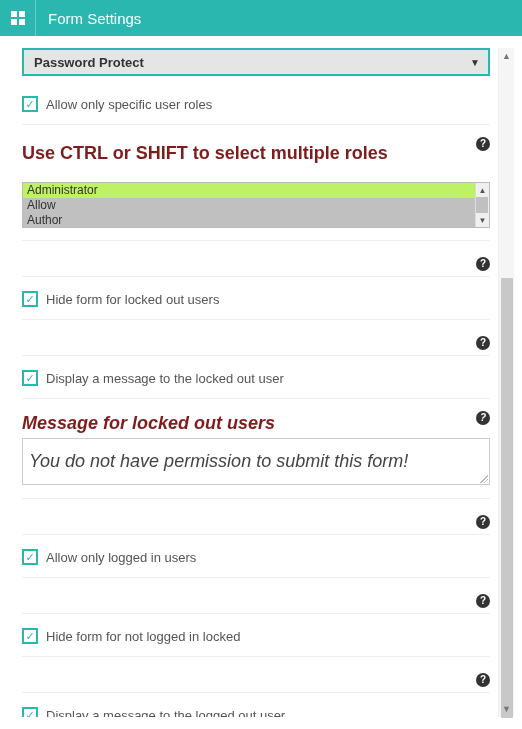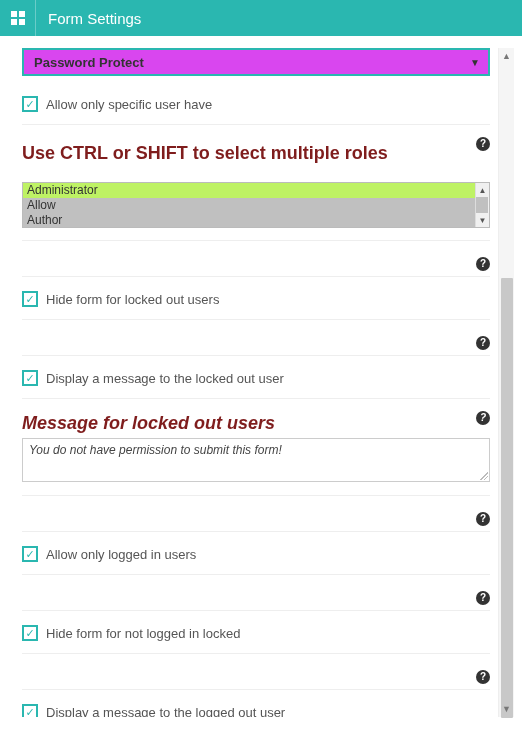--- a/index.html
+++ b/index.html
@@ -47,21 +47,21 @@
     border: 2px solid #2ab7b0;
     height: 28px;
     display: flex;
     align-items: center;
     padding: 0 10px;
     font-weight: bold;
     font-size: 13px;
     color: #333;
     position: relative;
     margin-bottom: 14px;
-    background: #d946ef;
+    background: #e5e5e5;
   }
   .dropdown .caret {
     position: absolute;
     right: 8px;
     font-size: 10px;
     color: #333;
   }
   .row {
     padding: 6px 0 12px 0;
     border-bottom: 1px solid #eee;
@@ -147,22 +147,22 @@
   }
   .multiselect .ms-arrow {
     height: 14px;
     display: flex; align-items: center; justify-content: center;
     font-size: 8px; color: #555;
   }
   .textarea {
     border: 1px solid #ccc;
     width: 100%;
     min-height: 44px;
-    padding: 4px 6px;
-    font-size: 12px;
+    padding: 12px 6px;
+    font-size: 18px;
     color: #444;
     resize: both;
     font-family: inherit;
     position: relative;
   }
   .resize-grip {
     position: absolute;
     right: 2px; bottom: 2px;
     width: 8px; height: 8px;
     background: linear-gradient(135deg, transparent 50%, #bbb 50%, #bbb 60%, transparent 60%, transparent 70%, #bbb 70%, #bbb 80%, transparent 80%);
@@ -209,21 +209,21 @@
   <div class="content">
 
     <div class="dropdown">
       <span>Password Protect</span>
       <span class="caret">▼</span>
     </div>
 
     <div class="row">
       <div class="check-row">
         <span class="chk">✓</span>
-        <span class="label-text">Allow only specific user have</span>
+        <span class="label-text">Allow only specific user roles</span>
       </div>
     </div>
 
     <div class="row" style="padding-top:10px;">
       <span class="section-label">Use CTRL or SHIFT to select multiple roles</span>
       <span class="help">?</span>
       <div class="multiselect">
         <div class="opt">Administrator</div>
         <div class="opt sel">Allow</div>
         <div class="opt sel">Author</div>

